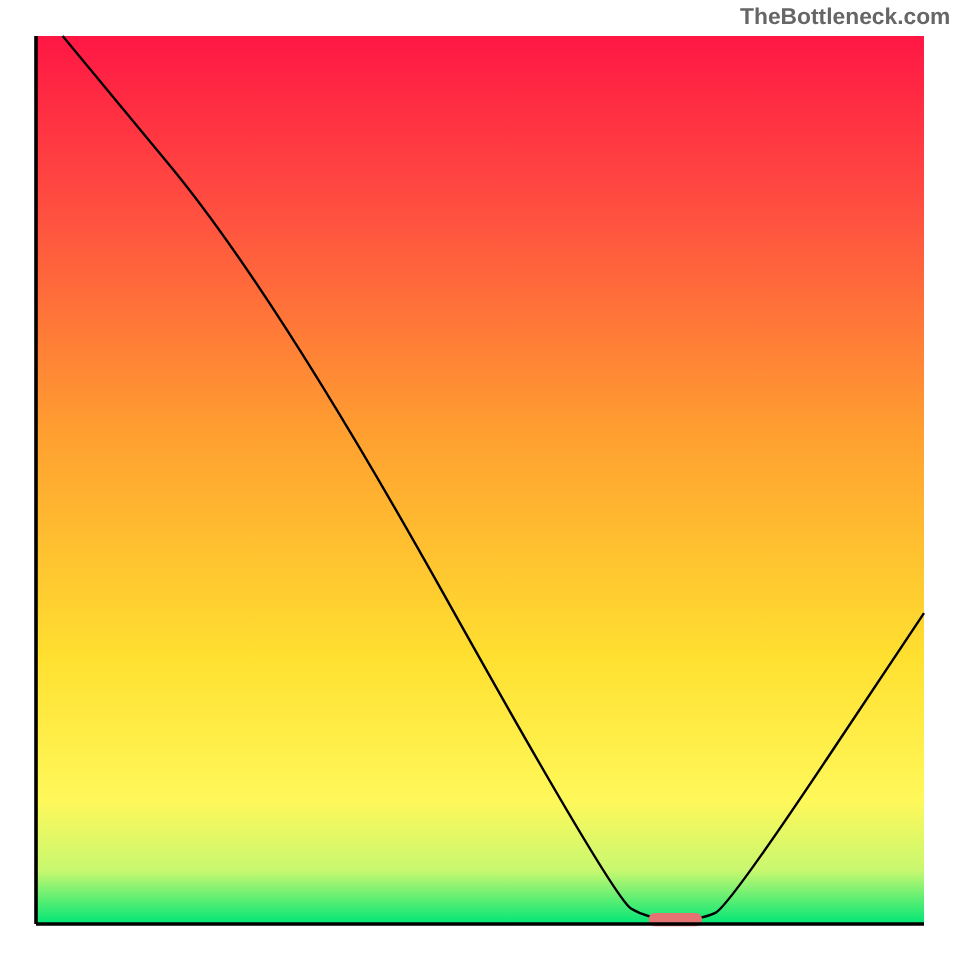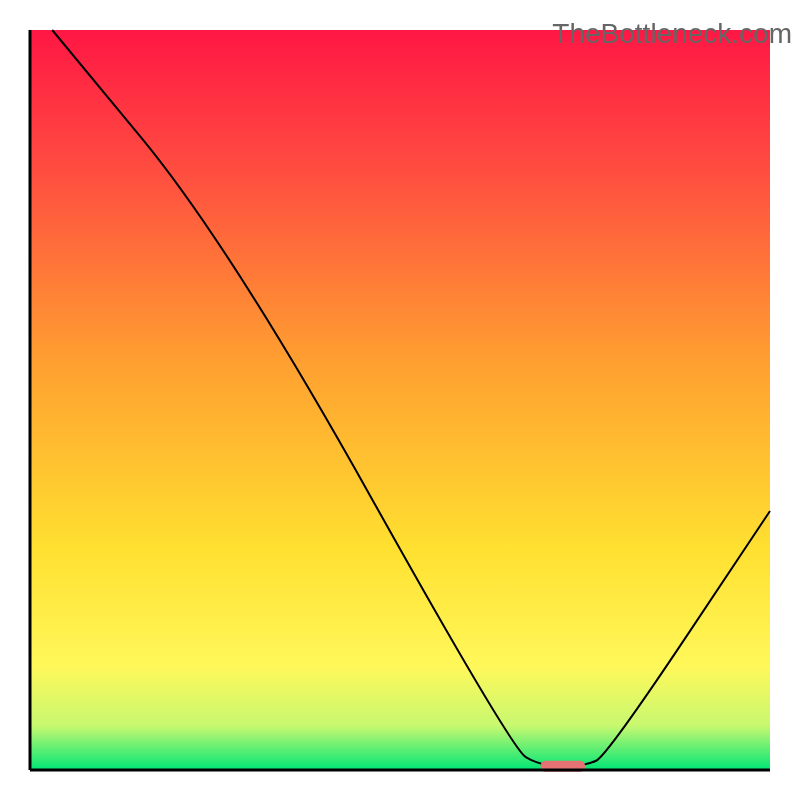--- a/index.html
+++ b/index.html
@@ -11,25 +11,25 @@
     font-family: Arial, sans-serif;
     background: #fff;
   }
   .wrapper {
     position: relative;
     width: 800px;
     height: 800px;
   }
   .watermark {
     position: absolute;
-    top: 18px;
+    top: 4px;
     right: 8px;
     color: #666;
-    font-size: 28px;
-    font-weight: 400;
+    font-size: 19px;
+    font-weight: 700;
     z-index: 10;
   }
   svg {
     display: block;
   }
 </style>
 </head>
 <body>
 
 <div class="wrapper">

